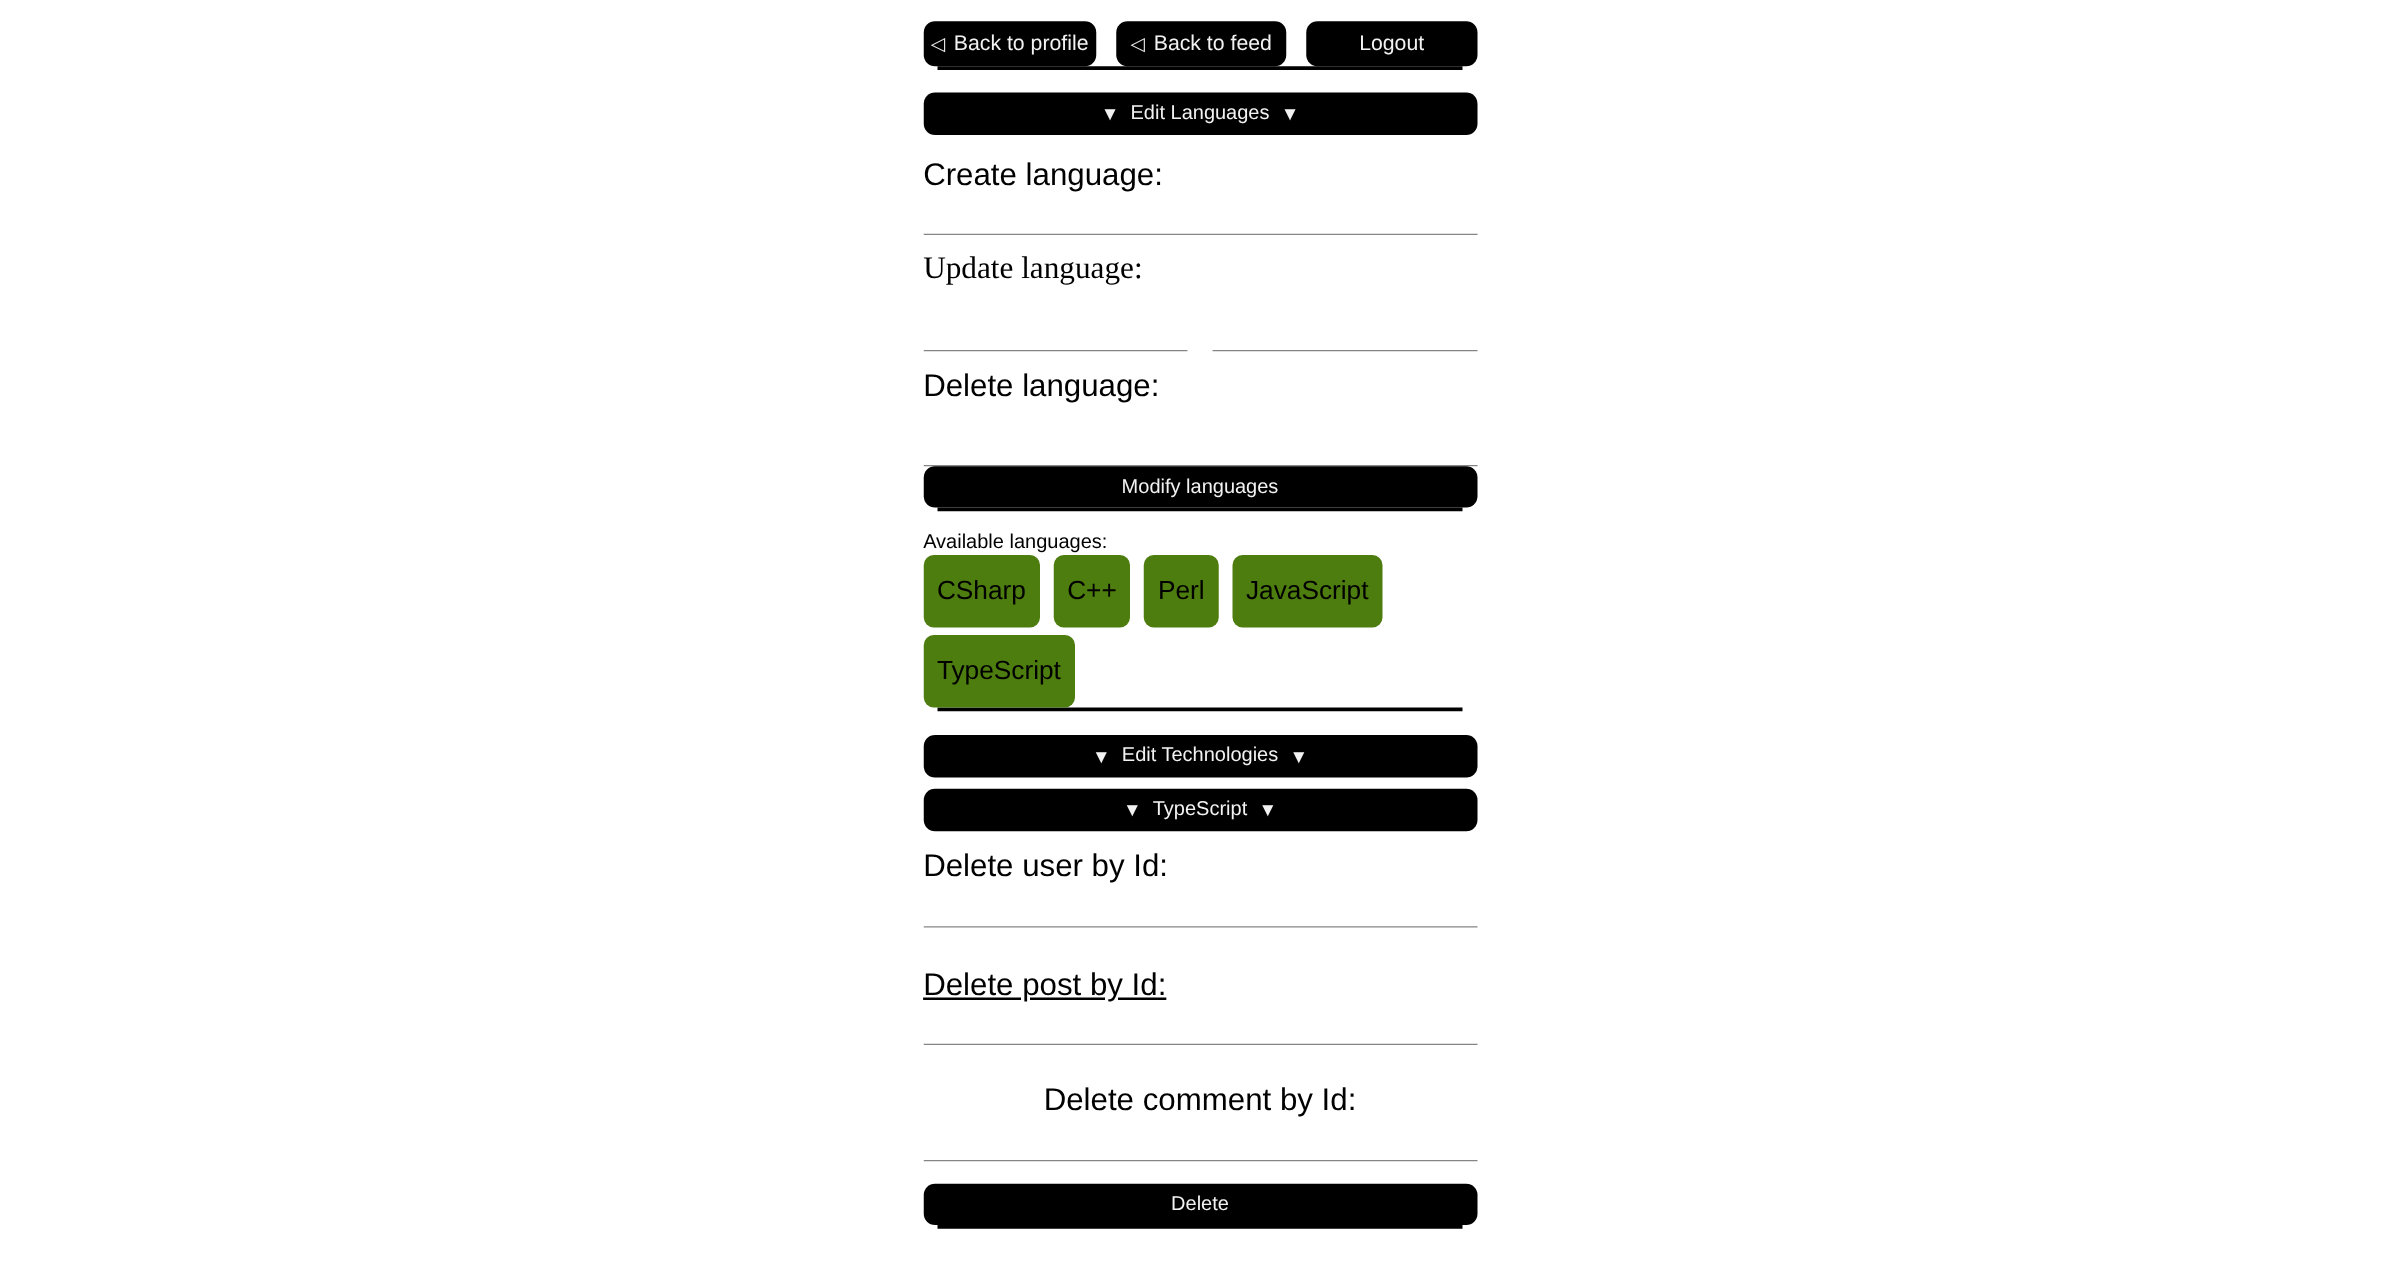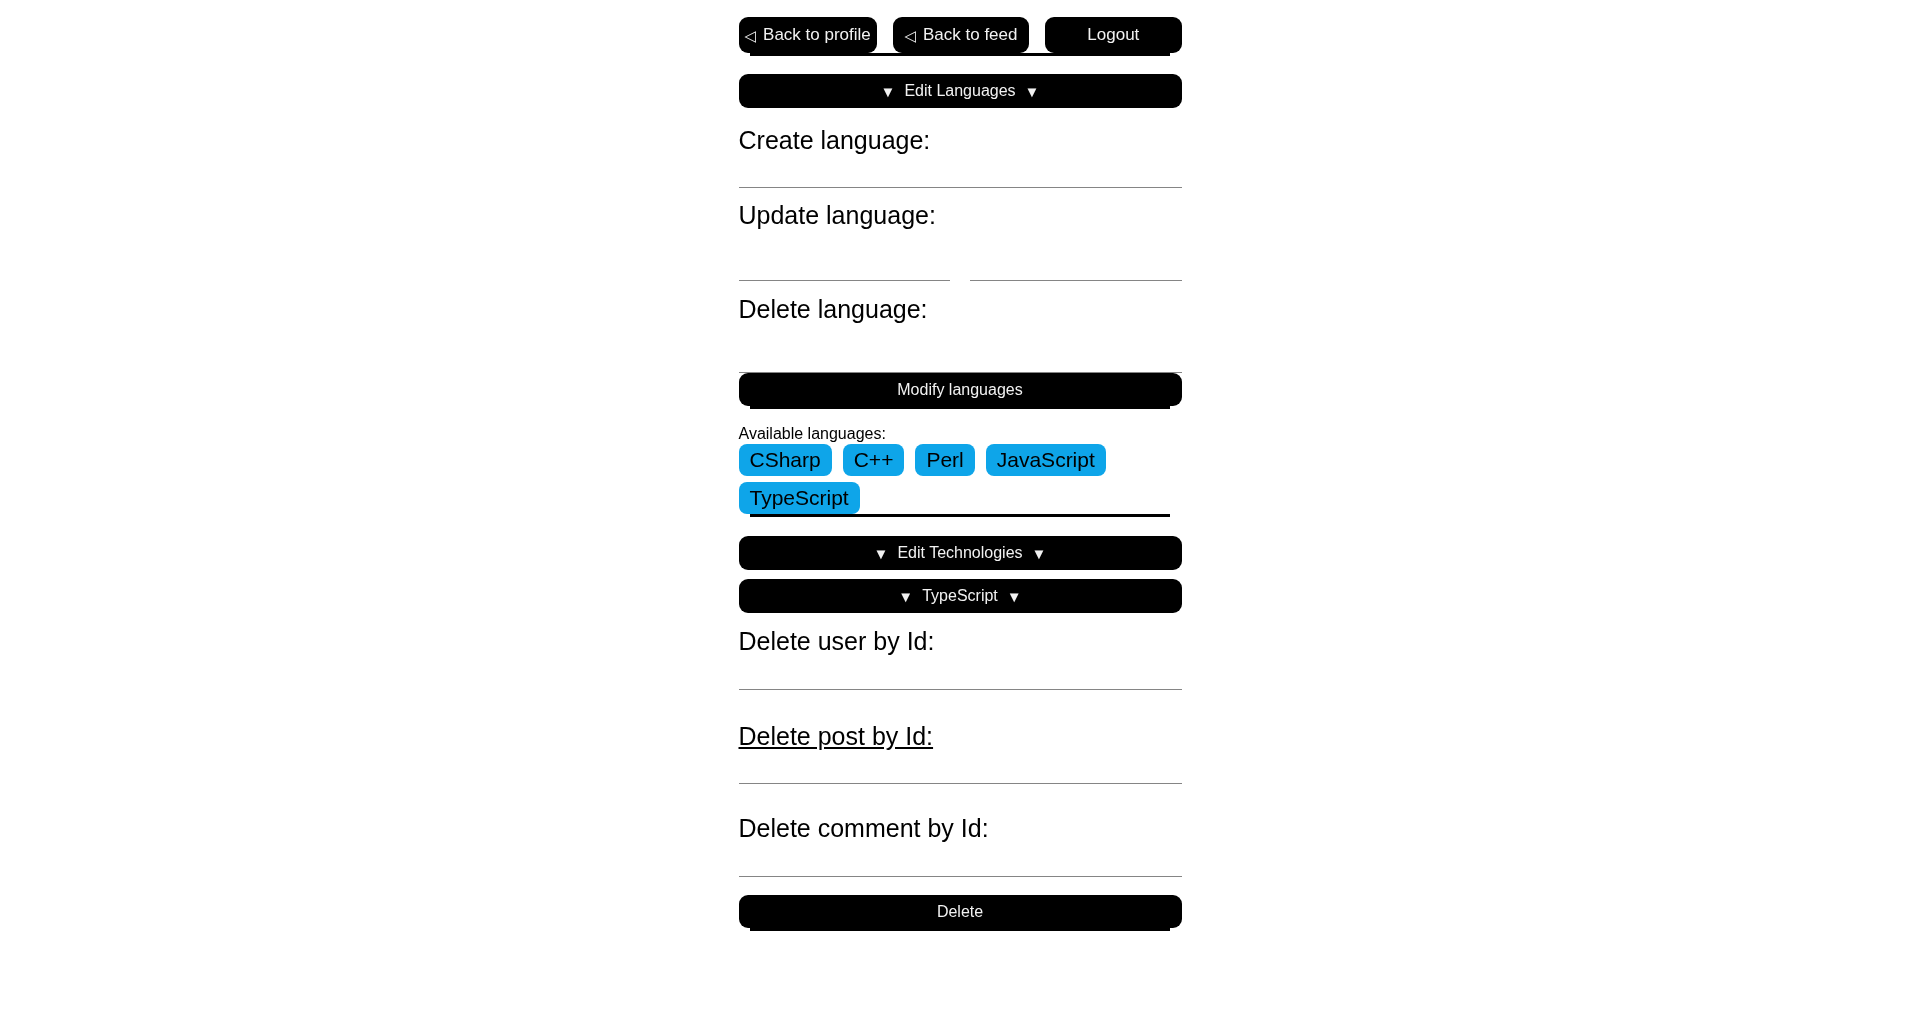--- a/index.html
+++ b/index.html
@@ -89,49 +89,49 @@
   }
   .two-col input { flex: 1; }
 
   
   .tags {
     display: flex;
     flex-wrap: wrap;
     gap: 6px 11px;
   }
   .tag {
-    background: #0ea5e9;
+    background: #4d7c0f;
     border-radius: 8px;
-    padding: 5px 11px;
+    padding: 18px 11px;
     font-size: 21px;
     line-height: 22px;
     display: inline-block;
   }
 
   
   .mt-hr1      { margin-top: 9px; }
   .mt-el       { margin-top: 18px; }
   .mt-create   { margin-top: 21px; }
   .mt-in1      { margin-top: 1px; }
-  .mt-update   { margin-top: 16px; }
+  .mt-update   { margin-top: 16px; font-family: Liberation Serif, serif; }
   .mt-in2      { margin-top: 19px; }
   .mt-dellang  { margin-top: 17px; }
   .mt-in3      { margin-top: 17px; }
   .mt-modify   { }
   .mt-hr2      { margin-top: 8px; }
   .mt-avail    { margin-top: 16px; }
   .mt-tags     { margin-top: 1px; }
   .mt-hr3      { margin-top: 13px; }
   .mt-tech     { margin-top: 19px; }
   .mt-delsec   { margin-top: 9px; }
   .mt-user     { margin-top: 17px; }
   .mt-in4      { margin-top: 2px; }
   .mt-post     { margin-top: 35px; text-decoration: underline; }
   .mt-in5      { margin-top: 1px; }
-  .mt-comment  { margin-top: 33px; }
+  .mt-comment  { margin-top: 33px; text-align: center; }
   .mt-in6      { margin-top: 2px; }
   .mt-delete   { margin-top: 18px; }
   .mt-hr4      { margin-top: 12px; }
 </style>
 </head>
 <body>
 
 <div class="column">
 
   <div class="header-row">

